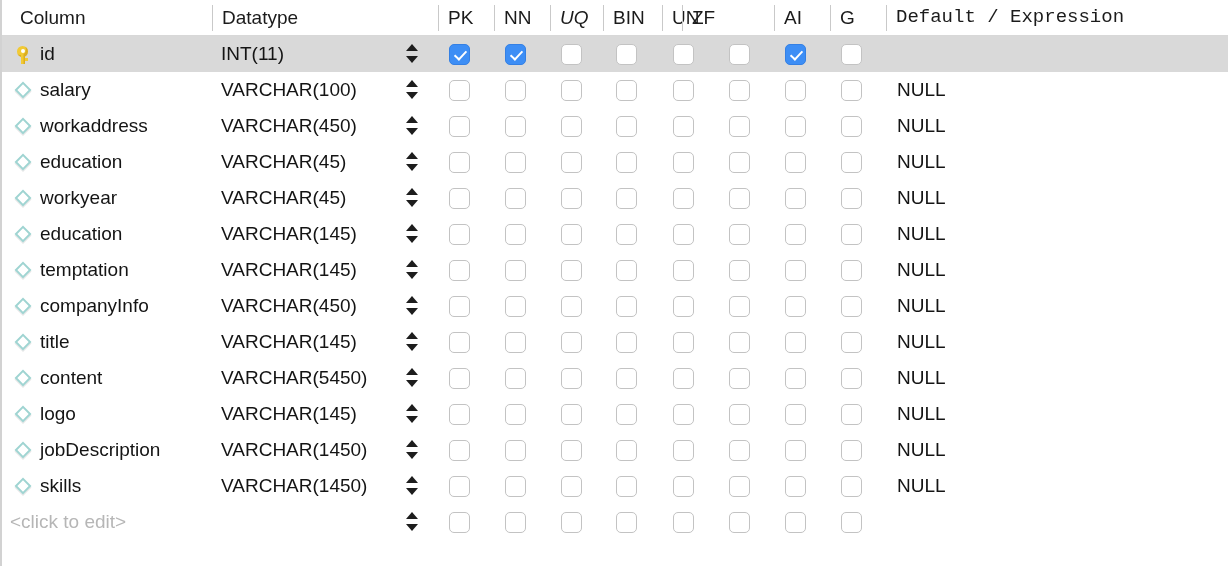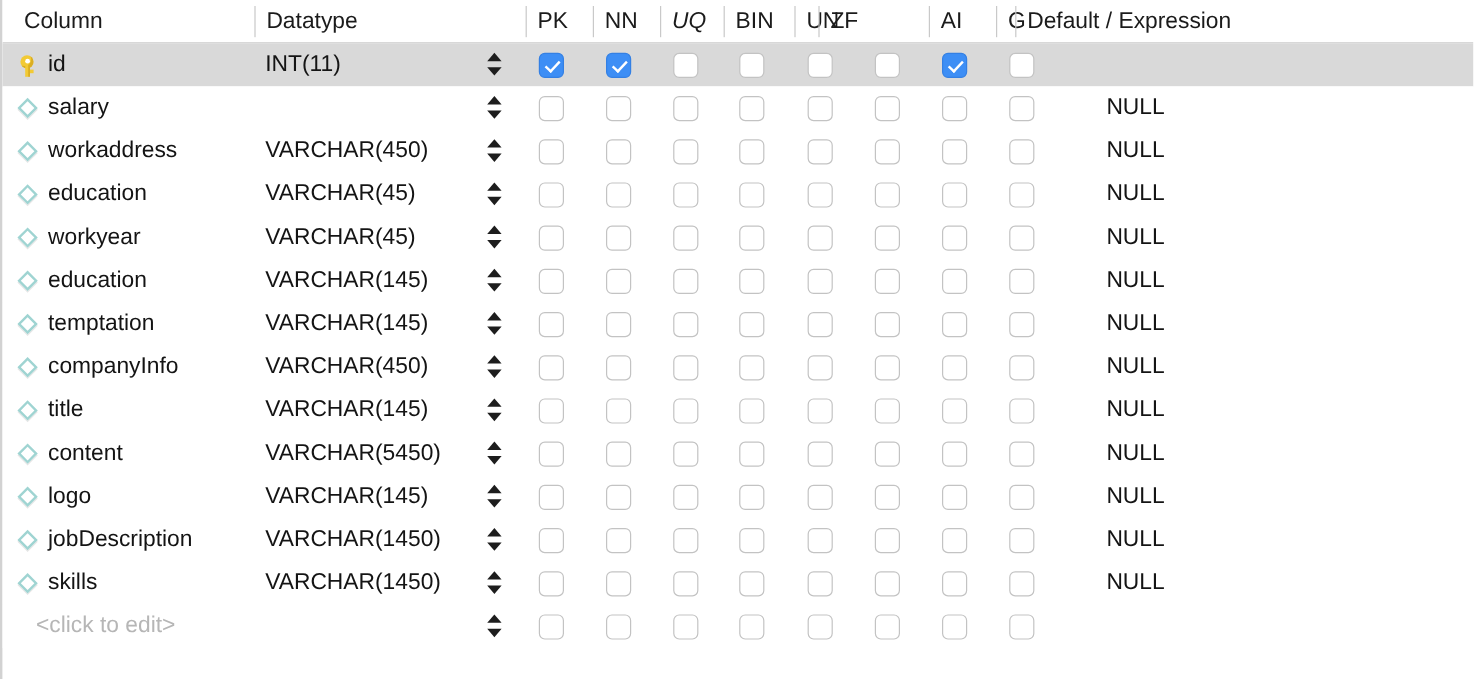--- a/index.html
+++ b/index.html
@@ -58,23 +58,23 @@
     position: absolute;
     top: 0;
     height: 36px;
     line-height: 36px;
     font-size: 19px;
     color: #141414;
     white-space: nowrap;
   }
   .c-name { left: 38px; }
   .c-type { left: 219px; }
-  .c-def  { left: 920px; }
-
-  .placeholder { color: #b6b6b6; left: 8px; margin-left: 20px; }
+  .c-def  { left: 895px; }
+
+  .placeholder { color: #b6b6b6; left: 8px; }
 
   
   .row-icon {
     position: absolute;
     left: 12px;
     top: 9px;
     width: 20px;
     height: 20px;
   }
   .key-icon { position: relative; width: 20px; height: 20px; }
@@ -172,21 +172,21 @@
       <div class="hcell" style="left: 8px;">Column</div>
       <div class="hcell div" style="left: 210px;">Datatype</div>
       <div class="hcell div" style="left: 436px;">PK</div>
       <div class="hcell div" style="left: 492px;">NN</div>
       <div class="hcell div" style="left: 548px; font-style: italic;">UQ</div>
       <div class="hcell div" style="left: 601px;">BIN</div>
       <div class="hcell div" style="left: 660px;">UN</div>
       <div class="hcell div" style="left: 680px;">ZF</div>
       <div class="hcell div" style="left: 772px;">AI</div>
       <div class="hcell div" style="left: 828px;">G</div>
-      <div class="hcell div" style="left: 844px;">Default / Expression</div>
+      <div class="hcell div" style="left: 884px; font-family: Liberation Mono, monospace;">Default / Expression</div>
     </div>
 
   <div class="rows" id="gridBody">
       <div class="row selected">
         <span class="row-icon"><span class="key-icon"><span class="head"></span><span class="hole"></span><span class="stem"></span><span class="tooth"></span></span></span>
         <div class="cell c-name">id</div>
         <div class="cell c-type">INT(11)</div>
         <span class="stepper">
           <span class="up"></span>
           <span class="dn"></span>
@@ -197,20 +197,21 @@
         <span class="cb" style="left: 614px;"></span>
         <span class="cb" style="left: 671px;"></span>
         <span class="cb" style="left: 727px;"></span>
         <span class="cb on" style="left: 783px;"></span>
         <span class="cb" style="left: 839px;"></span>
         <div class="cell c-def"></div>
       </div>
       <div class="row">
         <span class="row-icon"><span class="diamond-icon"><i></i></span></span>
         <div class="cell c-name">salary</div>
+        <div class="cell c-type">VARCHAR(100)</div>
         <span class="stepper">
           <span class="up"></span>
           <span class="dn"></span>
         </span>
         <span class="cb" style="left: 447px;"></span>
         <span class="cb" style="left: 503px;"></span>
         <span class="cb" style="left: 559px;"></span>
         <span class="cb" style="left: 614px;"></span>
         <span class="cb" style="left: 671px;"></span>
         <span class="cb" style="left: 727px;"></span>

